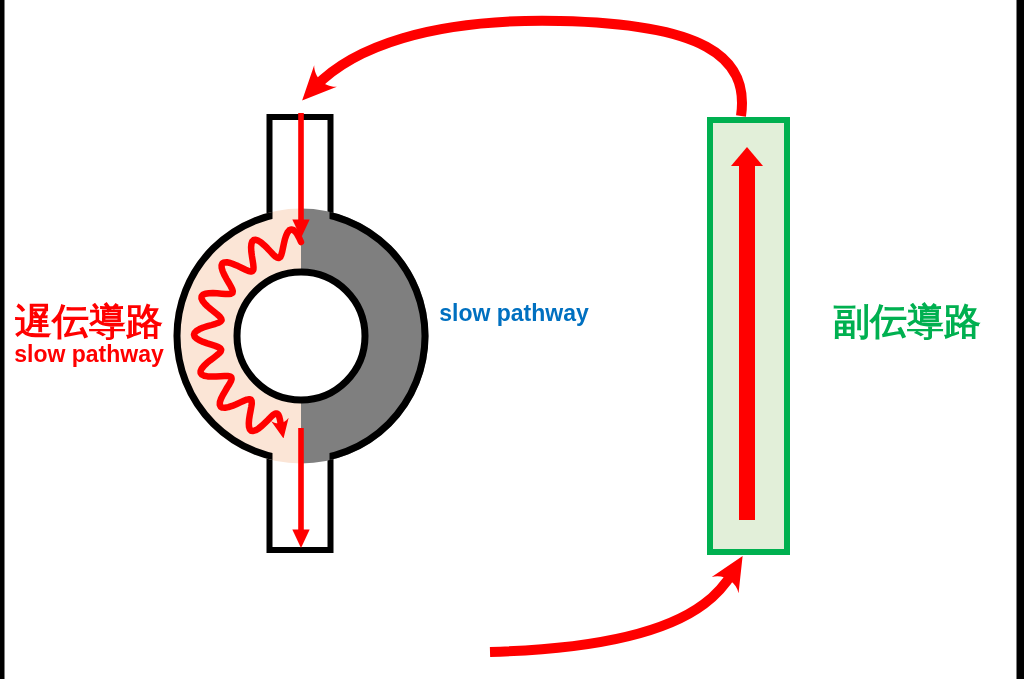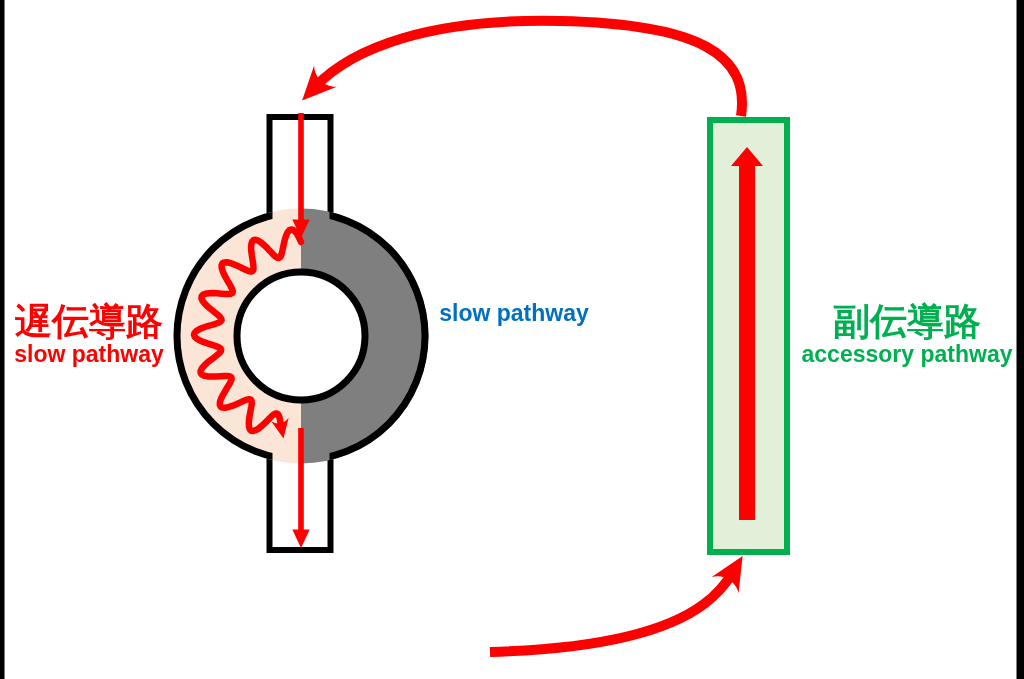--- a/index.html
+++ b/index.html
@@ -82,16 +82,15 @@
     <span class="jp">遅伝導路</span>
     <span class="en">slow pathway</span>
   </div>
 
   <div class="label label-fast" style="left:424px;top:301px;width:180px;">
     <span class="en">slow pathway</span>
   </div>
 
   <div class="label label-accessory" style="left:792px;top:301px;width:230px;">
     <span class="jp">副伝導路</span>
-    <span class="en">accessory pathway</span>
   </div>
 
 </div>
 
 </body></html>

